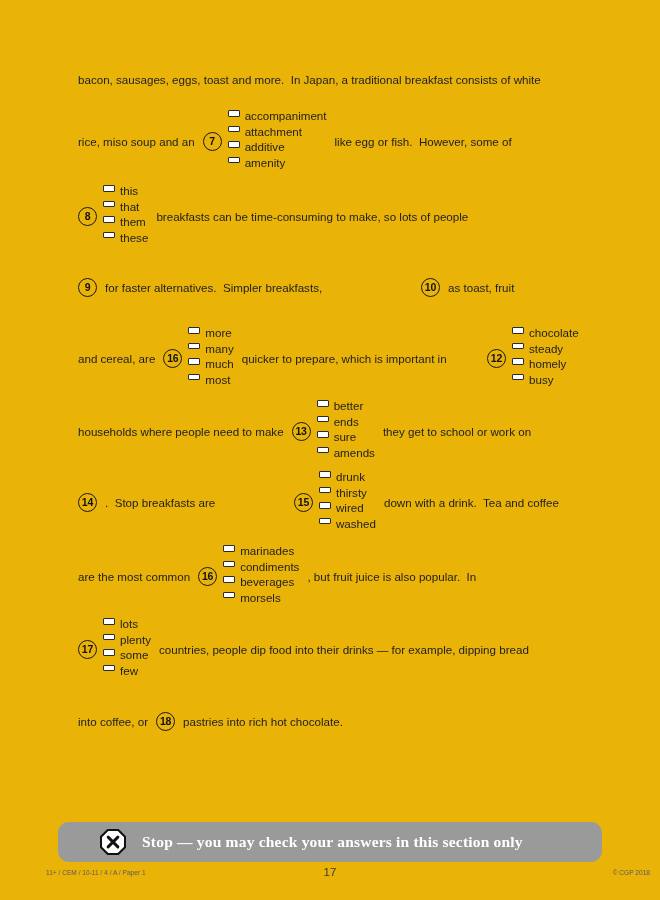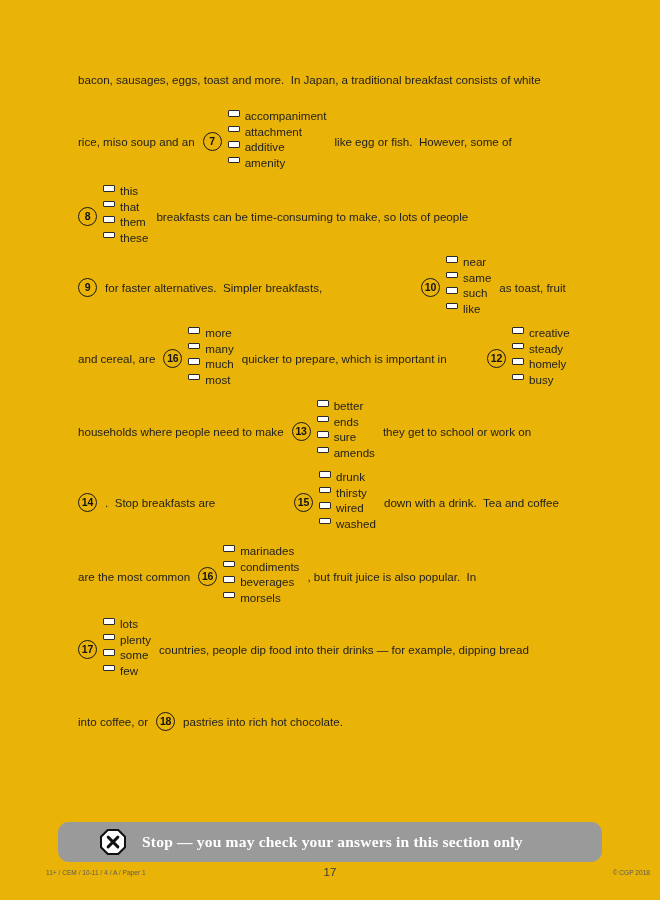--- a/index.html
+++ b/index.html
@@ -224,38 +224,20 @@
   <div class="qrow" style="left:78px; top:256px; height:62px;">
     <div class="qgroup">
       <div class="qnum">9</div>
     </div>
     <span class="seg seg-after">for faster alternatives.  Simpler breakfasts,</span>
   </div>
 
   <div class="qrow" style="left:421px; top:256px; height:62px;">
     <div class="qgroup">
       <div class="qnum">10</div>
-      <div class="options">
-        <div class="option">
-          <span class="checkbox"></span>
-          <span class="option-label">near</span>
-        </div>
-        <div class="option">
-          <span class="checkbox"></span>
-          <span class="option-label">same</span>
-        </div>
-        <div class="option">
-          <span class="checkbox"></span>
-          <span class="option-label">such</span>
-        </div>
-        <div class="option">
-          <span class="checkbox"></span>
-          <span class="option-label">like</span>
-        </div>
-      </div>
     </div>
     <span class="seg seg-after">as toast, fruit</span>
   </div>
 
   <div class="qrow" style="left:78px; top:327px; height:62px;">
     <span class="seg seg-before">and cereal, are</span>
     <div class="qgroup">
       <div class="qnum">16</div>
       <div class="options">
         <div class="option">
@@ -278,21 +260,21 @@
     </div>
     <span class="seg seg-after">quicker to prepare, which is important in</span>
   </div>
 
   <div class="qrow" style="left:487px; top:327px; height:62px;">
     <div class="qgroup">
       <div class="qnum">12</div>
       <div class="options">
         <div class="option">
           <span class="checkbox"></span>
-          <span class="option-label">creative</span>
+          <span class="option-label">chocolate</span>
         </div>
         <div class="option">
           <span class="checkbox"></span>
           <span class="option-label">steady</span>
         </div>
         <div class="option">
           <span class="checkbox"></span>
           <span class="option-label">homely</span>
         </div>
         <div class="option">

